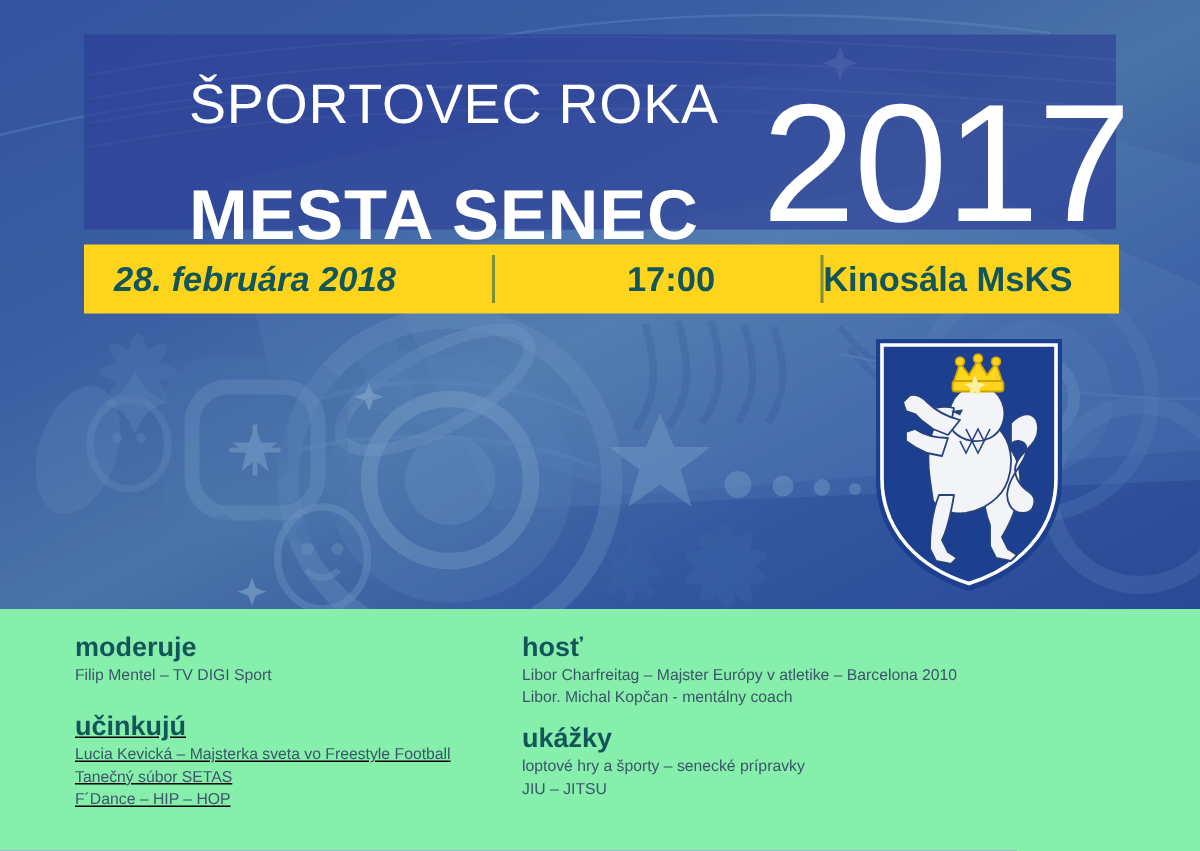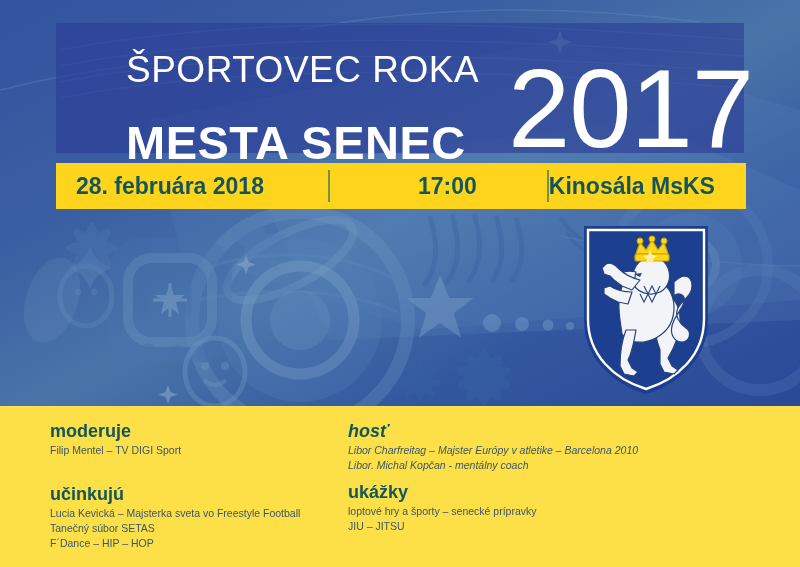--- a/index.html
+++ b/index.html
@@ -87,21 +87,21 @@
     background: #ffd41d;
     display: flex;
     align-items: center;
   }
   .info-cell {
     color: #13565a;
     font-size: 23px;
     font-weight: 700;
     white-space: nowrap;
   }
-  .cell-date  { margin-left: 20px; }
+  .cell-date  { margin-left: 20px; font-style: italic; }
   .cell-time  { margin-left: 88px; }
   .cell-place { }
   .info-sep {
     width: 2px;
     height: 32px;
     background: #13565a;
     opacity: 0.55;
     margin-left: 64px;
   }
   .info-sep.sep2 { margin-left: 70px; }
@@ -115,21 +115,21 @@
     height: 172px;
   }
 
   
   .footer {
     position: absolute;
     left: 0;
     top: 406px;
     width: 800px;
     height: 161px;
-    background: #fde047;
+    background: #86efac;
   }
   .col {
     position: absolute;
     top: 0;
   }
   .col-left  { left: 50px;  width: 290px; }
   .col-right { left: 348px; width: 400px; }
 
   .block { position: absolute; }
   .block-heading {
@@ -142,22 +142,22 @@
   }
   .block-line {
     color: #3b5668;
     font-size: 10.5px;
     font-weight: 400;
     line-height: 1.42;
     white-space: nowrap;
   }
 
   .b-moderuje { left: 0; top: 16px; }
-  .b-ucinkuju { left: 0; top: 79px; }
-  .b-host     { left: 0; top: 16px; font-style: italic; }
+  .b-ucinkuju { left: 0; top: 69px; text-decoration: underline; }
+  .b-host     { left: 0; top: 16px; }
   .b-ukazky   { left: 0; top: 77px; }
 </style>
 </head>
 <body>
 
 <div class="poster">
 
   <div class="blue-area">
     <svg class="bg-svg" viewBox="0 0 800 406">
       <defs>

